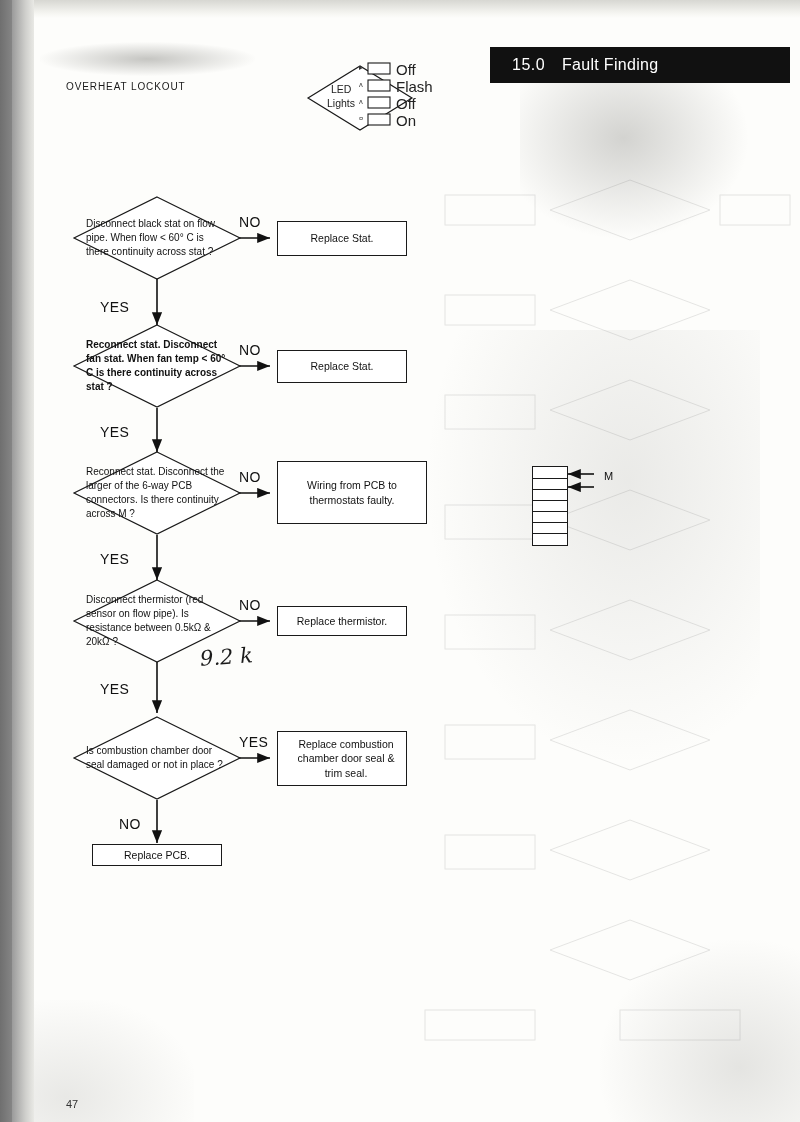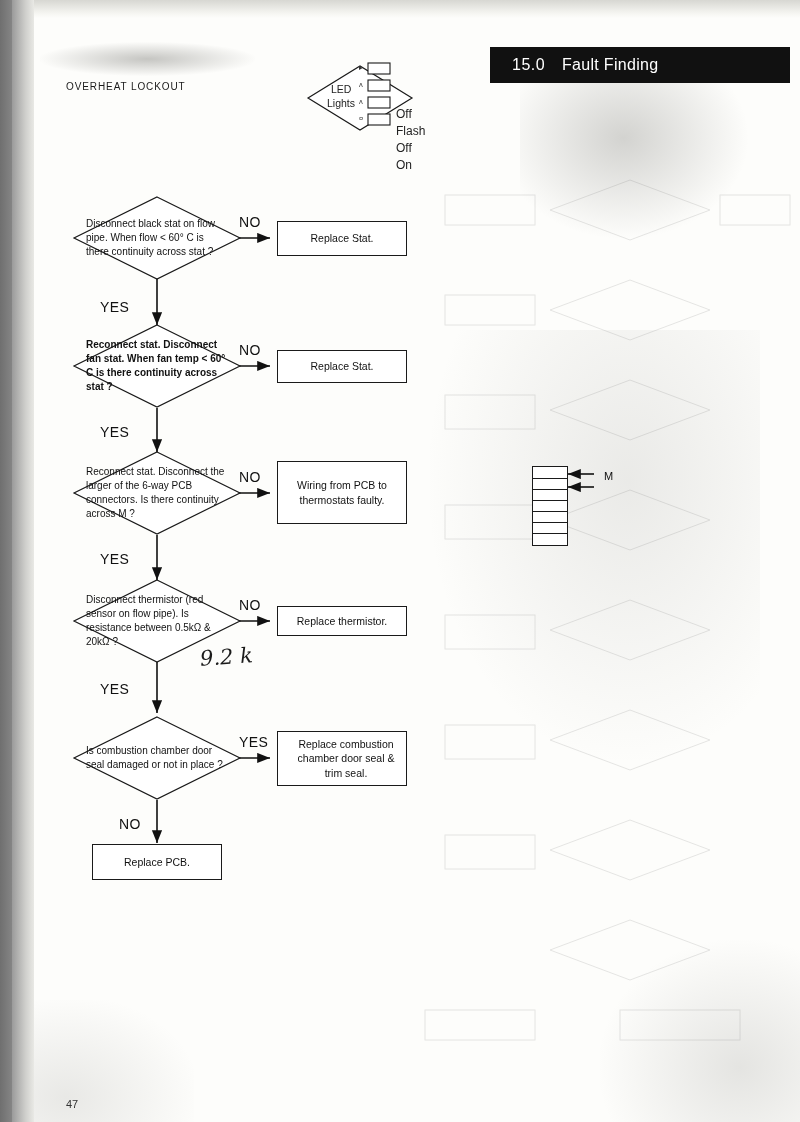--- a/index.html
+++ b/index.html
@@ -110,23 +110,22 @@
   }
   .legend-l1 { left: 31px; top: 25px; }
   .legend-l2 { left: 27px; top: 39px; }
   .legend-sym {
     position: absolute;
     font-size: 7.5px;
     color: #333;
   }
   .legend-val {
     position: absolute;
-    font-size: 12px;
+    font-size: 15px;
     color: #222;
-    margin-top: 46px;
   }
 
   
   .node {
     position: absolute;
     box-sizing: border-box;
   }
   .rect {
     border: 1.2px solid #1a1a1a;
     background: #fff;
@@ -336,21 +335,21 @@
   <div class="node rect" style="left:277px; top:350px; width:130px; height:33px;">Replace Stat.</div>
 
   <div class="diamond-wrap" style="left:72px; top:450px; width:170px; height:86px;">
     <svg width="170" height="86" viewBox="0 0 170 86">
         <polygon points="85,2 168,43 85,84 2,43" fill="#fff" stroke="#1a1a1a" stroke-width="1.2"></polygon>
       </svg>
     <div class="diamond-text">Reconnect stat. Disconnect the larger of the 6-way PCB connectors. Is there continuity across M ?</div>
   </div>
   <div class="edge-label" style="left:239px; top:469px;">NO</div>
   <div class="edge-label" style="left:100px; top:551px;">YES</div>
-  <div class="node rect" style="left:277px; top:461px; width:130px; height:63px;">Wiring from PCB to thermostats faulty.</div>
+  <div class="node rect" style="left:277px; top:461px; width:150px; height:63px;">Wiring from PCB to thermostats faulty.</div>
 
   <div class="connector-block">
     <div class="line" style="top:11px;"></div>
     <div class="line" style="top:22px;"></div>
     <div class="line" style="top:33px;"></div>
     <div class="line" style="top:44px;"></div>
     <div class="line" style="top:55px;"></div>
     <div class="line" style="top:66px;"></div>
   </div>
   <div class="m-label">M</div>
@@ -370,16 +369,16 @@
   <div class="diamond-wrap" style="left:72px; top:715px; width:170px; height:86px;">
     <svg width="170" height="86" viewBox="0 0 170 86">
         <polygon points="85,2 168,43 85,84 2,43" fill="#fff" stroke="#1a1a1a" stroke-width="1.2"></polygon>
       </svg>
     <div class="diamond-text">Is combustion chamber door seal damaged or not in place ?</div>
   </div>
   <div class="edge-label" style="left:239px; top:734px;">YES</div>
   <div class="edge-label" style="left:119px; top:816px;">NO</div>
   <div class="node rect" style="left:277px; top:731px; width:130px; height:55px;padding-left:16px;">Replace combustion chamber door seal &amp; trim seal.</div>
 
-  <div class="node rect" style="left:92px; top:844px; width:130px; height:36px;">Replace PCB.</div>
+  <div class="node rect" style="left:92px; top:844px; width:130px; height:22px;">Replace PCB.</div>
 
   <div class="pagenum">47</div>
 </div>
 
 </body></html>

